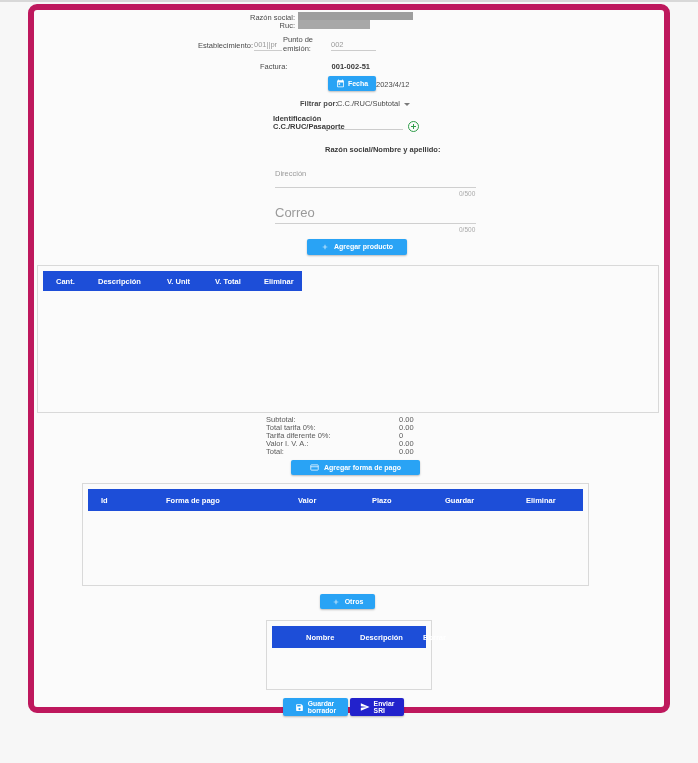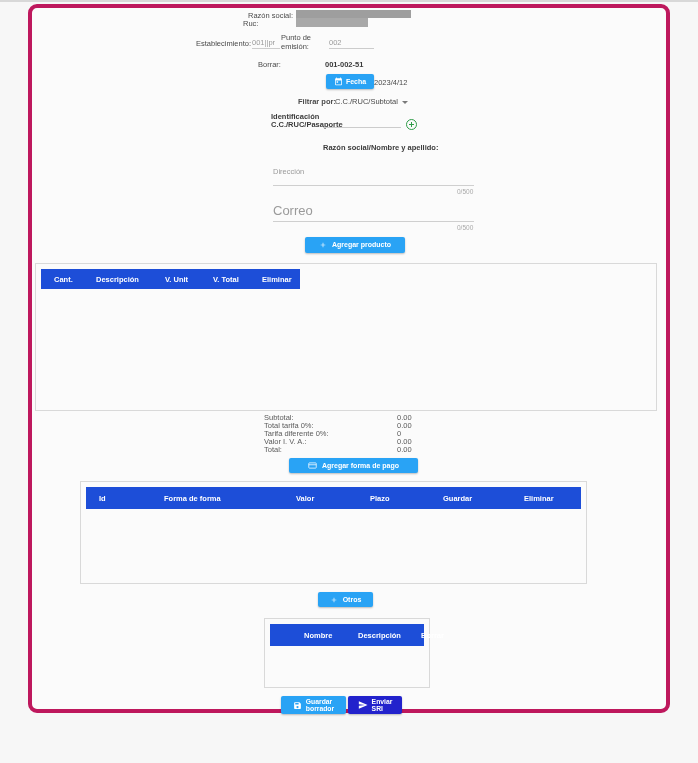--- a/index.html
+++ b/index.html
@@ -9,21 +9,21 @@
     font-family:"Liberation Sans", sans-serif;
     font-size:7.5px;
     color:#3a3a3a;
     overflow:hidden;
     position:relative;
   }
   .topline{position:absolute;left:0;top:0;width:698px;height:2px;background:#d8d8d8;}
   .card{
     position:absolute;left:28px;top:4px;width:642px;height:709px;
     background:#fbfbfb;
-    border:4px solid #be185d;
+    border:6px solid #be185d;
     border-radius:9px;
     box-sizing:border-box;
   }
 
   
   .hdr{position:absolute;left:0;top:0;width:642px;}
   .row{position:absolute;white-space:nowrap;}
   .lbl{color:#4a4a4a;font-size:7.5px;}
   .lbl-b{color:#3a3a3a;font-weight:bold;font-size:7.5px;}
   .redact{background:#9e9e9e;display:inline-block;vertical-align:middle;}
@@ -86,37 +86,37 @@
 
 <div class="card">
 
   <div class="hdr">
 
     <div class="row" style="left:211px;top:3px;text-align:right;width:50px;">
       <span class="lbl">Razón social:</span>
     </div>
     <div class="redact" style="position:absolute;left:264px;top:2px;width:115px;height:8px;"></div>
 
-    <div class="row" style="left:211px;top:11px;width:50px;">
+    <div class="row" style="left:211px;top:11px;text-align:right;width:50px;">
       <span class="lbl">Ruc:</span>
     </div>
     <div class="redact2" style="position:absolute;left:264px;top:10px;width:72px;height:9px;"></div>
 
     <div class="row" style="left:164px;top:31px;">
       <span class="lbl">Establecimiento:</span>
     </div>
     <div class="uline" style="position:absolute;left:220px;top:29px;width:28px;height:11px;line-height:11px;">001||pr</div>
 
     <div class="row" style="left:249px;top:26px;width:34px;line-height:8.5px;white-space:normal;">
       <span class="lbl">Punto de emisión:</span>
     </div>
     <div class="uline" style="position:absolute;left:297px;top:29px;width:45px;height:11px;line-height:11px;">002</div>
 
     <div class="row" style="left:226px;top:52px;">
-      <span class="lbl">Borrar:</span>
+      <span class="lbl">Factura:</span>
       <span class="lbl-b" style="margin-left:2px;padding-left:40px;">001-002-51</span>
     </div>
 
     <button class="btn" style="position:absolute;left:294px;top:66px;width:48px;height:15px;gap:3px;">
       <span>
         <svg width="9" height="9" viewBox="0 0 24 24" fill="#ffffff">
           <path d="M19 3h-1V1h-2v2H8V1H6v2H5a2 2 0 0 0-2 2v15a2 2 0 0 0 2 2h14a2 2 0 0 0 2-2V5a2 2 0 0 0-2-2zm0 17H5V9h14v11zM7 11h4v4H7v-4z"></path>
         </svg>
       </span>
       <span class="btn-label" style="font-size:7px;">Fecha</span>
@@ -199,21 +199,21 @@
         <rect x="2" y="5" width="20" height="14" rx="2"></rect>
           <path d="M2 10h20"></path>
       </svg>
     </span>
     <span class="btn-label" style="font-size:7px;">Agregar forma de pago</span>
   </button>
 
   <div class="tbl-wrap" style="left:48px;top:473px;width:507px;height:103px;">
     <div class="thead" style="left:5px;top:5px;right:5px;height:22px;">
       <span class="th" style="left:13px;">Id</span>
-      <span class="th" style="left:78px;">Forma de forma</span>
+      <span class="th" style="left:78px;">Forma de pago</span>
       <span class="th" style="left:210px;">Valor</span>
       <span class="th" style="left:284px;">Plazo</span>
       <span class="th" style="left:357px;">Guardar</span>
       <span class="th" style="left:438px;">Eliminar</span>
     </div>
     <div style="position:absolute;left:5px;top:27px;right:5px;bottom:5px;"></div>
   </div>
 
   <button class="btn" style="position:absolute;left:286px;top:584px;width:55px;height:15px;gap:5px;">
     <span>

